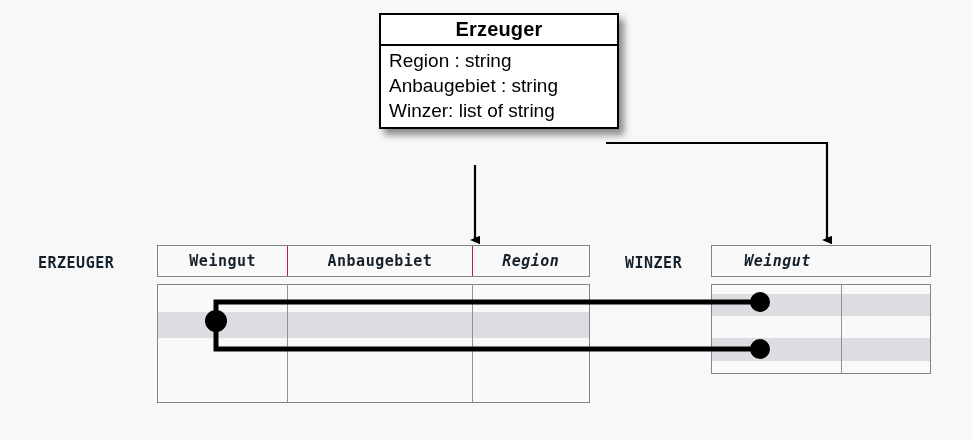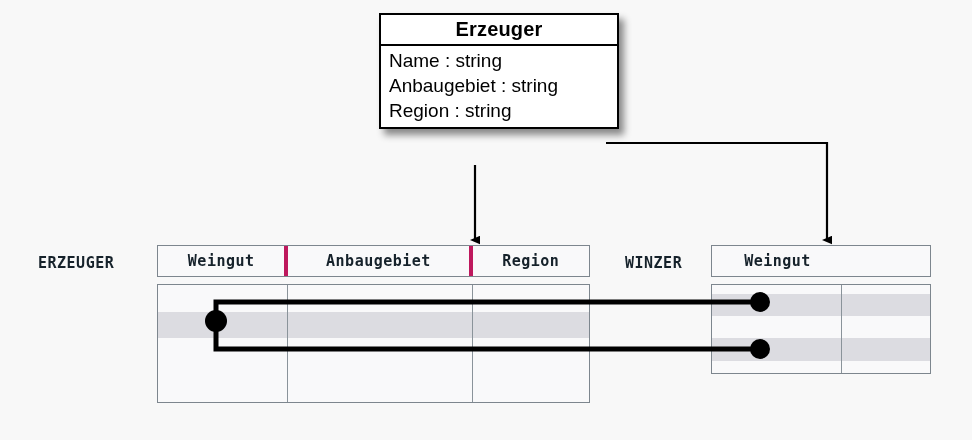--- a/index.html
+++ b/index.html
@@ -71,24 +71,24 @@
   .hdr-cell {
     box-sizing: border-box;
     font-family: "DejaVu Sans Mono", monospace;
     font-weight: bold;
     font-size: 15px;
     color: #16222b;
     display: flex;
     align-items: center;
     justify-content: center;
     letter-spacing: 0.5px;
-    border-right: 4px solid #be185d;
+    border-right: 1px solid #be185d;
     height: 100%;
   }
-  .hdr-cell:last-child { border-right: none; }
+  .hdr-cell:last-child { border-right: none; font-style: italic; }
 
   .body-box {
     position: absolute;
     box-sizing: border-box;
     border: 1px solid #7d868e;
     background: #f9f9fa;
     overflow: hidden;
   }
   .body-row {
     box-sizing: border-box;
@@ -114,23 +114,23 @@
   }
 </style>
 </head>
 <body>
 
 <div id="canvas">
 
   <div class="uml-box">
     <div class="uml-title">Erzeuger</div>
     <div class="uml-attrs">
-      <div class="uml-attr">Name : string</div>
+      <div class="uml-attr">Region : string</div>
       <div class="uml-attr">Anbaugebiet : string</div>
-      <div class="uml-attr">Region : string</div>
+      <div class="uml-attr">Winzer: list of string</div>
     </div>
   </div>
 
   <div class="tbl-label" style="left:38px; top:254px;">ERZEUGER</div>
 
   <div class="hdr-row" style="left:157px; top:245px; width:433px; height:32px;">
     <div class="hdr-cell" style="width:131px;">Weingut</div>
     <div class="hdr-cell" style="width:185px;text-align:right;">Anbaugebiet</div>
     <div class="hdr-cell" style="width:117px;">Region</div>
   </div>

